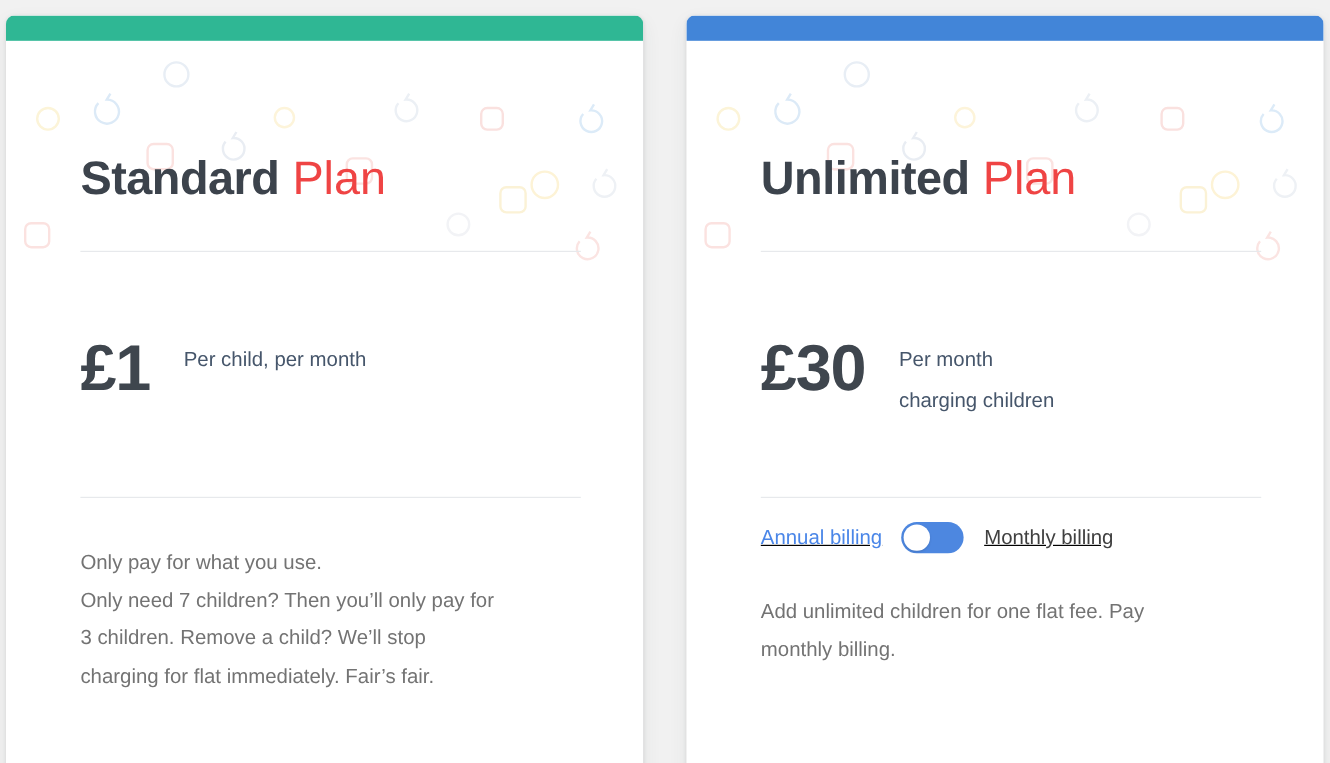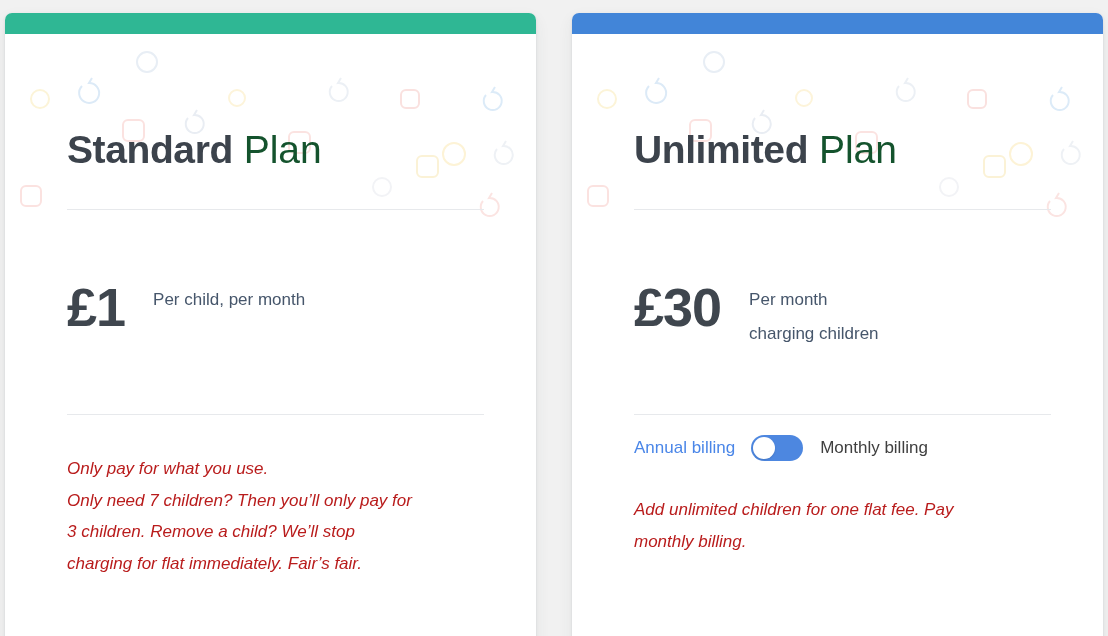--- a/index.html
+++ b/index.html
@@ -71,21 +71,21 @@
     line-height: 50px;
     color: #3c434c;
     white-space: nowrap;
   }
   .plan-title .t-strong {
     font-weight: 700;
     letter-spacing: -0.4px;
   }
   .plan-title .t-light {
     font-weight: 300;
-    color: #14532d;
+    color: #ef4444;
     letter-spacing: 0px;
   }
 
   .rule {
     position: absolute;
     left: 62px;
     width: 417px;
     height: 1px;
     background: #e7e9ec;
   }
@@ -119,20 +119,21 @@
   }
 
   
   .billing-row {
     position: absolute;
     left: 62px;
     top: 422px;
     display: flex;
     align-items: flex-start;
     height: 26px;
+    text-decoration: underline;
   }
   .billing-label {
     font-size: 17px;
     line-height: 26px;
     white-space: nowrap;
   }
   .billing-label--active   { color: #4a86e8; }
   .billing-label--inactive { color: #404040; margin-left: 17px; }
 
   .toggle {
@@ -156,22 +157,21 @@
     box-shadow: 0 1px 2px rgba(0,0,0,0.12);
   }
 
   
   .description {
     position: absolute;
     left: 62px;
     width: 420px;
     font-size: 17px;
     line-height: 31.5px;
-    color: #b91c1c;
-    font-style: italic;
+    color: #737373;
   }
   .description--standard  { top: 440px; width: 424px; }
   .description--unlimited { top: 481px; width: 404px; }
   .description p { margin: 0; }
 </style>
 </head>
 <body>
 
 <div id="stage">
 

